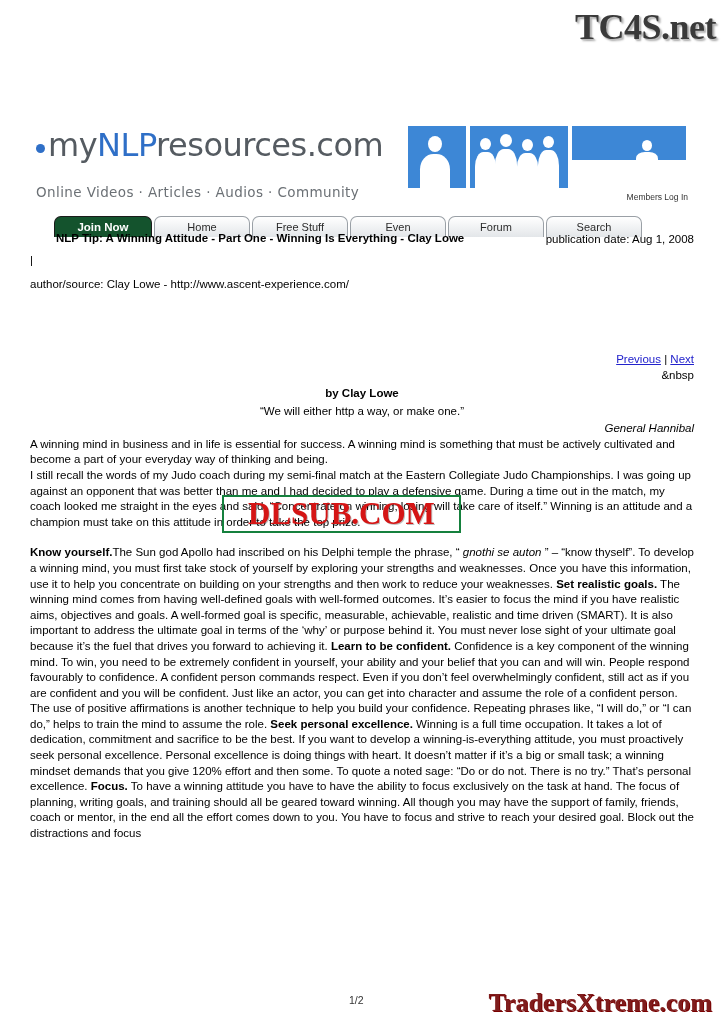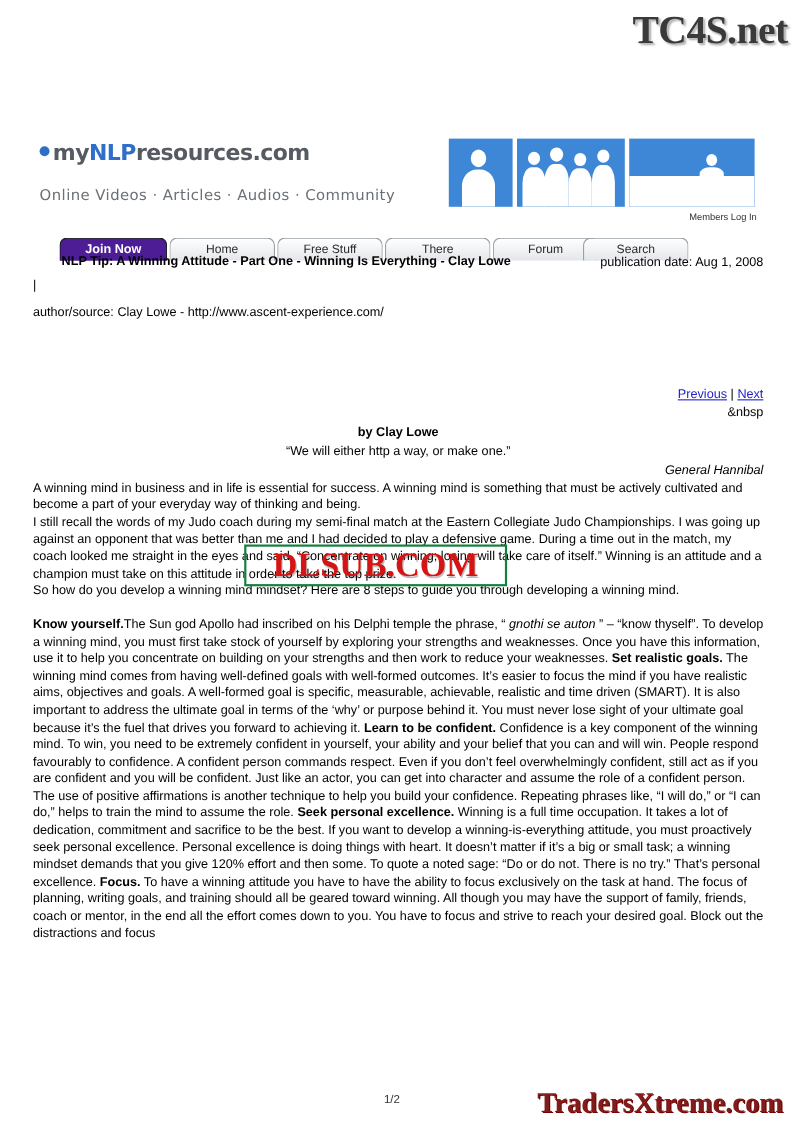--- a/index.html
+++ b/index.html
@@ -39,22 +39,22 @@
     height: 110px;
   }
   .logo-area {
     position: absolute;
     left: 0;
     top: 0;
     width: 346px;
   }
   .logo-line1 {
     font-family: "DejaVu Sans", sans-serif;
-    font-size: 20px;
-    font-weight: bold;
+    font-size: 32px;
+    font-weight: normal;
     color: #555b61;
     letter-spacing: -0.5px;
     white-space: nowrap;
   }
   .logo-line1 .dot {
     display: inline-block;
     width: 9px;
     height: 9px;
     border-radius: 50%;
     background: #2f6fc7;
@@ -121,32 +121,32 @@
     line-height: 20px;
     text-align: center;
     font-size: 11px;
     color: #2b2b2b;
     border: 1px solid #9aa0a6;
     border-bottom: none;
     border-radius: 7px 7px 0 0;
     background: linear-gradient(#ffffff, #e3e6e9);
   }
   .tab.joinnow {
-    background: #4c1d95;
+    background: #14532d;
     color: #ffffff;
     font-weight: bold;
     border-color: #1b1b1b;
     font-size: 11.5px;
   }
   .t0 { left: 0;   width: 96px; }
   .t1 { left: 100px; width: 94px; }
   .t2 { left: 198px; width: 94px; }
   .t3 { left: 296px; width: 94px; }
   .t4 { left: 394px; width: 94px; }
-  .t5 { left: 476px; width: 94px; }
+  .t5 { left: 492px; width: 94px; }
 
   
   .meta {
     position: absolute;
     left: 30px;
     top: 232px;
     width: 664px;
   }
   .meta-row {
     display: flex;
@@ -294,21 +294,21 @@
     </div>
   </div>
 
   <div class="members-login">Members Log In</div>
 </div>
 
 <div class="nav">
   <div class="tab joinnow t0">Join Now</div>
   <div class="tab t1">Home</div>
   <div class="tab t2">Free Stuff</div>
-  <div class="tab t3">There</div>
+  <div class="tab t3">Even</div>
   <div class="tab t4">Forum</div>
   <div class="tab t5">Search</div>
 </div>
 
 <div class="meta">
   <div class="meta-row">
     <div class="article-title">NLP Tip: A Winning Attitude - Part One - Winning Is Everything - Clay Lowe</div>
     <div class="pubdate">publication date: Aug 1, 2008</div>
   </div>
   <div class="pipe-line">|</div>
@@ -322,21 +322,20 @@
   <span class="nbsp">&amp;nbsp</span>
 </div>
 
 <div class="content">
   <div class="byline">by Clay Lowe</div>
   <div class="quote">“We will either http a way, or make one.”</div>
   <div class="quote-src">General Hannibal</div>
 
   <div class="para">A winning mind in business and in life is essential for success. A winning mind is something that must be actively cultivated and become a part of your everyday way of thinking and being.</div>
   <div class="para">I still recall the words of my Judo coach during my semi-final match at the Eastern Collegiate Judo Championships. I was going up against an opponent that was better than me and I had decided to play a defensive game. During a time out in the match, my coach looked me straight in the eyes and said, “Concentrate on winning; losing will take care of itself.” Winning is an attitude and a champion must take on this attitude in order to take the top prize.</div>
-  <div class="para">So how do you develop a winning mind mindset? Here are 8 steps to guide you through developing a winning mind.</div>
 
   <div class="spacer"></div>
 
   <div class="para"><span class="bold"> Know yourself.</span><span>The Sun god Apollo had inscribed on his Delphi temple the phrase, “ </span><span class="ital">gnothi se auton</span><span> ” – “know thyself”. To develop a winning mind, you must first take stock of yourself by exploring your strengths and weaknesses. Once you have this information, use it to help you concentrate on building on your strengths and then work to reduce your weaknesses.  </span><span class="bold">Set realistic goals.</span><span> The winning mind comes from having well-defined goals with well-formed outcomes. It’s easier to focus the mind if you have realistic aims, objectives and goals. A well-formed goal is specific, measurable, achievable, realistic and time driven (SMART). It is also important to address the ultimate goal in terms of the ‘why’ or purpose behind it. You must never lose sight of your ultimate goal because it’s the fuel that drives you forward to achieving it.  </span><span class="bold">Learn to be confident.</span><span> Confidence is a key component of the winning mind. To win, you need to be extremely confident in yourself, your ability and your belief that you can and will win. People respond favourably to confidence. A confident person commands respect. Even if you don’t feel overwhelmingly confident, still act as if you are confident and you will be confident. Just like an actor, you can get into character and assume the role of a confident person. The use of positive affirmations is another technique to help you build your confidence. Repeating phrases like, “I will do,” or “I can do,” helps to train the mind to assume the role. </span><span class="bold">Seek personal excellence.</span><span>  Winning is a full time occupation. It takes a lot of dedication, commitment and sacrifice to be the best. If you want to develop a winning-is-everything attitude, you must proactively seek personal excellence. Personal excellence is doing things with heart. It doesn’t matter if it’s a big or small task; a winning mindset demands that you give 120% effort and then some. To quote a noted sage: “Do or do not. There is no try.” That’s personal excellence. </span><span class="bold">Focus.</span><span>  To have a winning attitude you have to have the ability to focus exclusively on the task at hand. The focus of planning, writing goals, and training should all be geared toward winning. All though you may have the support of family, friends, coach or mentor, in the end all the effort comes down to you. You have to focus and strive to reach your desired goal. Block out the distractions and focus</span></div>
 </div>
 
 <div class="wm-center">DLSUB.COM</div>
 
 <div class="page-num">1/2</div>
 <div class="wm-bottom">TradersXtreme.com</div>

